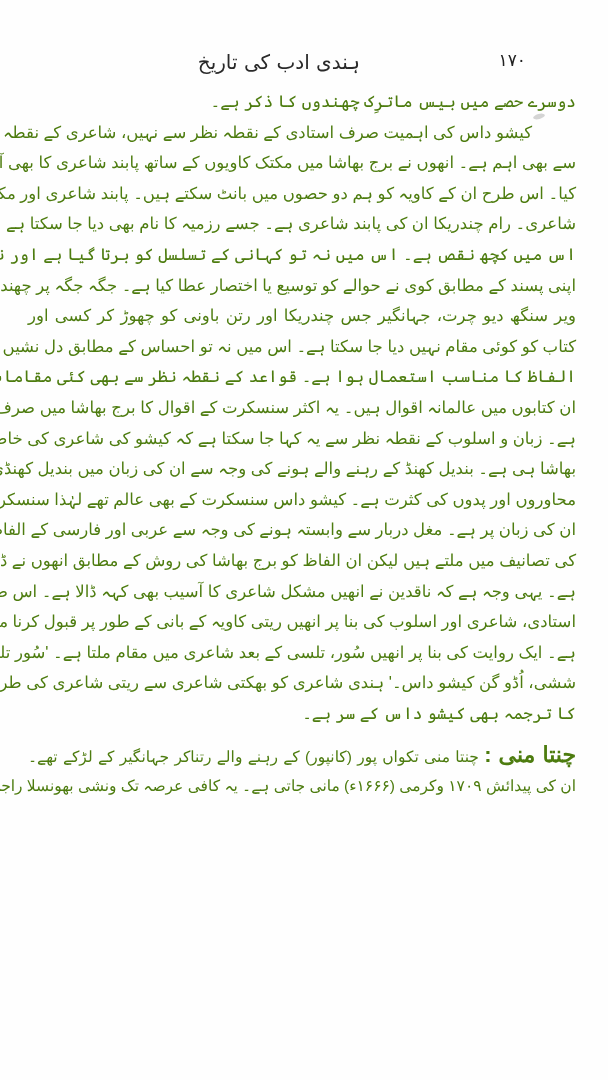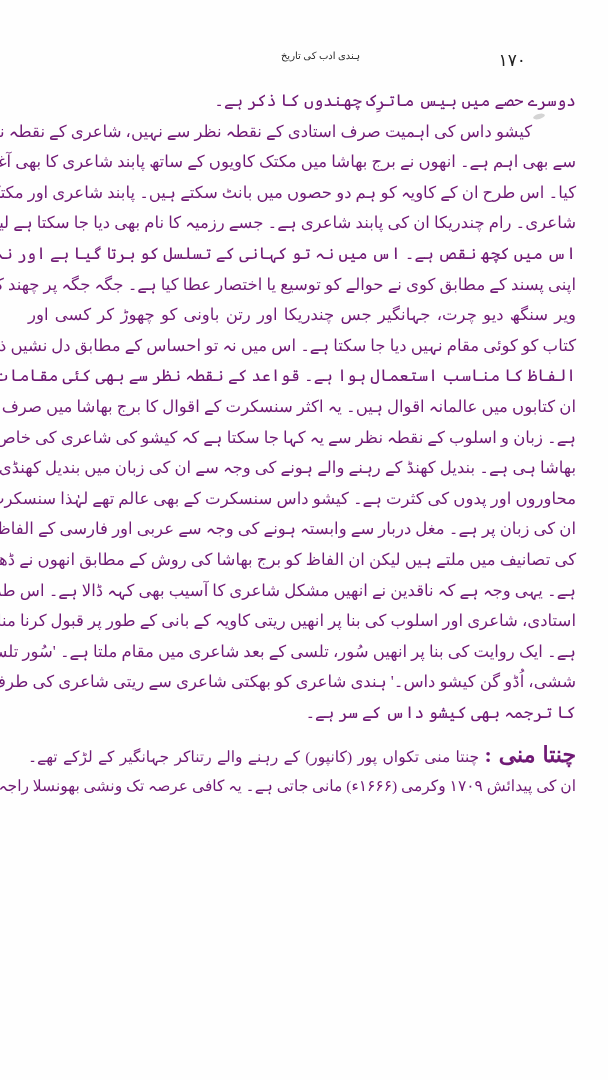--- a/index.html
+++ b/index.html
@@ -35,23 +35,22 @@
       top: 0;
       font-size: 17px;
       letter-spacing: 2px;
       color: #222;
       text-align: center;
     }
     .running-title {
       position: absolute;
       right: 200px;
       top: 0;
-      font-size: 10px;
+      font-size: 20px;
       color: #2a2a2a;
-      font-family: Liberation Serif, serif;
     }
     .smudge {
       position: absolute;
       left: 533px;
       top: 114px;
       width: 12px;
       height: 5px;
       border-radius: 50%;
       background: #b8b8b8;
       opacity: 0.6;
@@ -64,22 +63,22 @@
       width: 548px;
       direction: rtl;
     }
     .line {
       height: 30.6px;
       line-height: 30.6px;
       font-size: 16.5px;
       white-space: nowrap;
       text-align: justify;
       text-align-last: justify;
-      color: #701a75;
-      font-family: Liberation Serif, serif;
+      color: #4d7c0f;
+      font-family: Liberation Sans, sans-serif;
     }
     .line.short { text-align-last: right; }
     .line.indent { padding-right: 44px; }
     .gap { height: 12px; }
     .entry-head {
       font-size: 22px;
       font-weight: bold;
       margin-left: 0;
     }
     .line.entry { font-size: 15.5px; }

